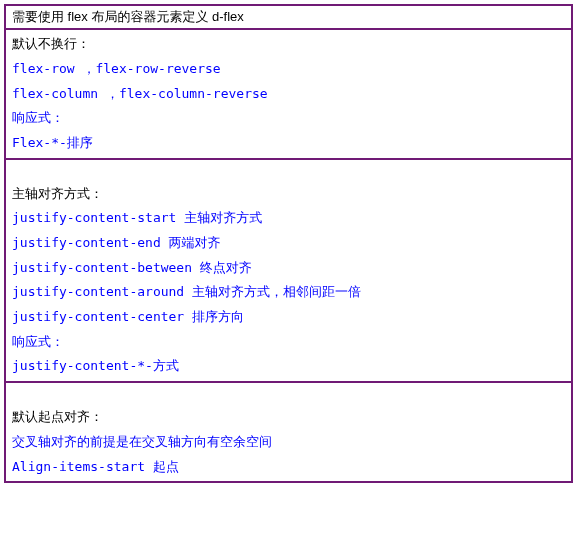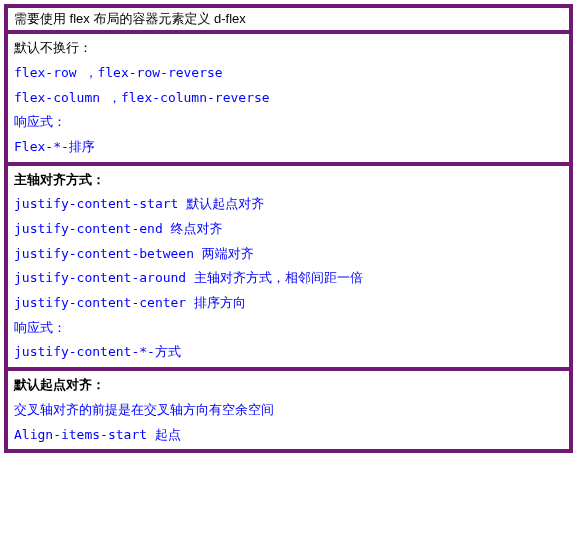--- a/index.html
+++ b/index.html
@@ -9,34 +9,35 @@
     font-size: 13px;
     background: #fff;
     width: 581px;
     position: relative;
   }
   .tbl {
     border-collapse: collapse;
     width: 569px;
   }
   .tbl td {
-    border: 4px solid #701a75;
+    border: 2px solid #701a75;
     padding: 2px 6px 2px 6px;
     vertical-align: top;
   }
   .hdr {
     color: #000;
     line-height: 1.4;
   }
   .sec-title {
     color: #000;
     line-height: 1.9;
   }
   .sec-title.bold {
-    font-weight: bold;
+    font-weight: normal;
+    margin-top: 20px;
   }
   .blue {
     color: #0000ff;
     line-height: 1.9;
   }
   .mono {
     font-family: Consolas, Menlo, monospace;
   }
 </style>
 </head>
@@ -54,23 +55,23 @@
       <div class="sec-title">默认不换行：</div>
       <div class="blue mono">flex-row  ，flex-row-reverse</div>
       <div class="blue mono">flex-column ，flex-column-reverse</div>
       <div class="blue">响应式：</div>
       <div class="blue mono">Flex-*-排序</div>
     </td>
   </tr>
   <tr>
     <td>
       <div class="sec-title bold">主轴对齐方式：</div>
-      <div class="blue mono">justify-content-start   默认起点对齐</div>
-      <div class="blue mono">justify-content-end    终点对齐</div>
-      <div class="blue mono">justify-content-between  两端对齐</div>
+      <div class="blue mono">justify-content-start   主轴对齐方式</div>
+      <div class="blue mono">justify-content-end    两端对齐</div>
+      <div class="blue mono">justify-content-between  终点对齐</div>
       <div class="blue mono">justify-content-around   主轴对齐方式，相邻间距一倍</div>
       <div class="blue mono">justify-content-center   排序方向</div>
       <div class="blue">响应式：</div>
       <div class="blue mono">justify-content-*-方式</div>
     </td>
   </tr>
   <tr>
     <td>
       <div class="sec-title bold">默认起点对齐：</div>
       <div class="blue">交叉轴对齐的前提是在交叉轴方向有空余空间</div>

